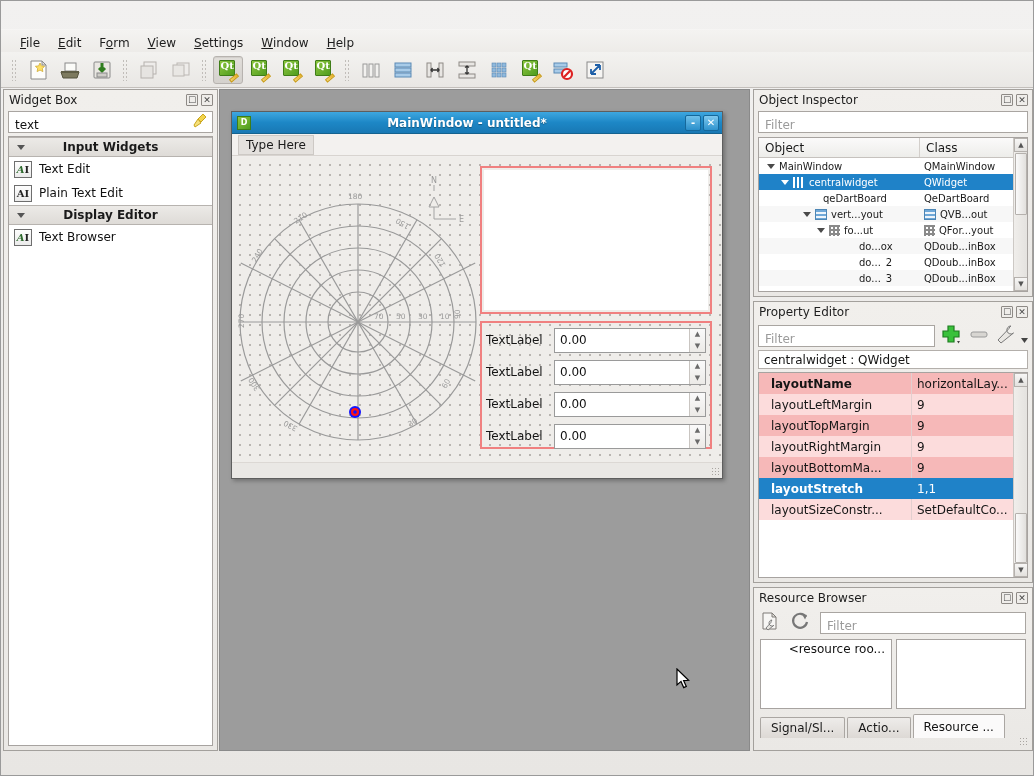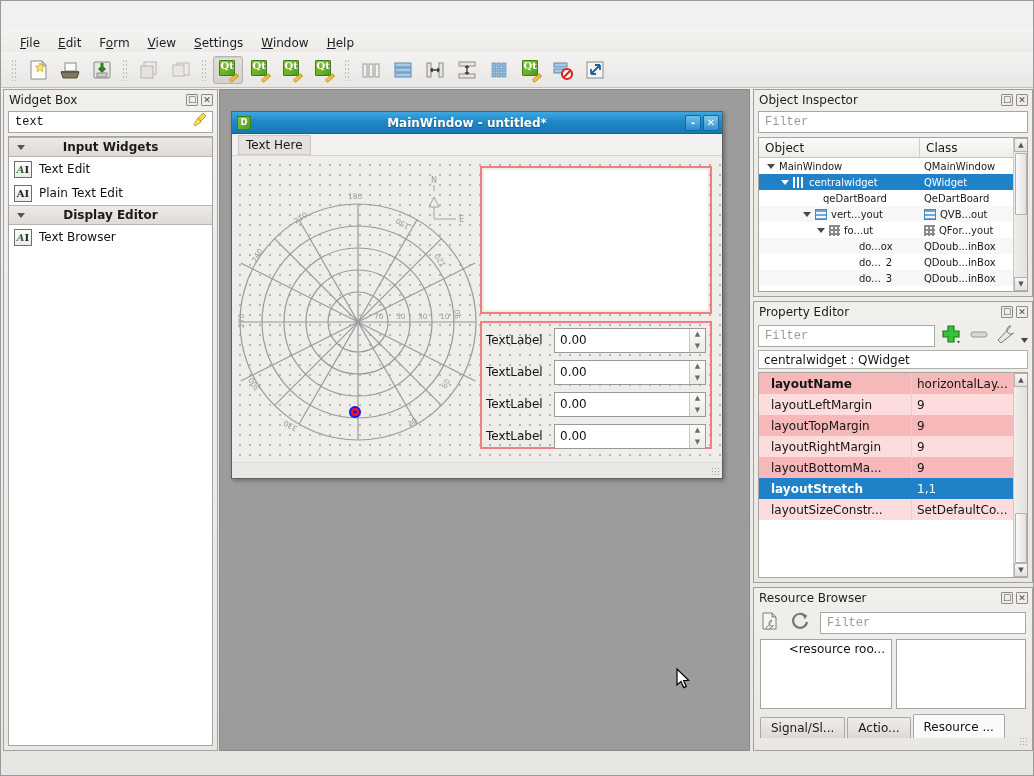--- a/index.html
+++ b/index.html
@@ -115,22 +115,22 @@
     width: 12px; height: 12px; font-size: 9px; line-height: 11px;
     text-align: center; color: #4a4a4a;
     border: 1px solid #8e8a86; border-radius: 1px; background: #efedea;
   }
   .panel-frame {
     border: 1px solid #a7a3a0; background: #fff;
   }
 
   .filter-input {
     height: 22px; border: 1px solid #a9a5a1; background: #fff;
-    display: flex; align-items: center; padding: 0 4px 0 6px;
-    font-size: 12px; color: #111; font-family: Liberation Mono, monospace;
+    display: flex; align-items: flex-end; padding: 0 4px 0 6px;
+    font-size: 12px; color: #111;
   }
   .filter-input.placeholder { color: #9b9b9b; }
   .filter-input .val { flex: 1; }
 
   
   .wb-cat {
     height: 20px; display: flex; align-items: center;
     background: linear-gradient(#eceae7,#dedbd7);
     border: 1px solid #b7b3af; border-left: none; border-right: none;
     font-size: 12px; font-weight: bold; color: #1a1a1a;
@@ -557,21 +557,21 @@
 
     <div class="formwin">
       <div class="fw-title">
         <div class="fw-ico">D</div>
         <div class="t">MainWindow - untitled*</div>
         <div class="fw-btn">-</div>
         <div class="fw-btn close">✕</div>
       </div>
 
       <div class="fw-menubar">
-        <span class="typehere">Text Here</span>
+        <span class="typehere">Type Here</span>
       </div>
 
       <div class="fw-canvas">
 
         <div style="position:absolute; left:6px; top:10px; width:240px; height:280px;">
           <svg width="240" height="280" viewBox="0 0 240 280">
             <g stroke="#9a9a9a" fill="none" stroke-width="1.2">
               <circle cx="120" cy="155" r="118"></circle>
               <circle cx="120" cy="155" r="96"></circle>
               <circle cx="120" cy="155" r="74"></circle>

